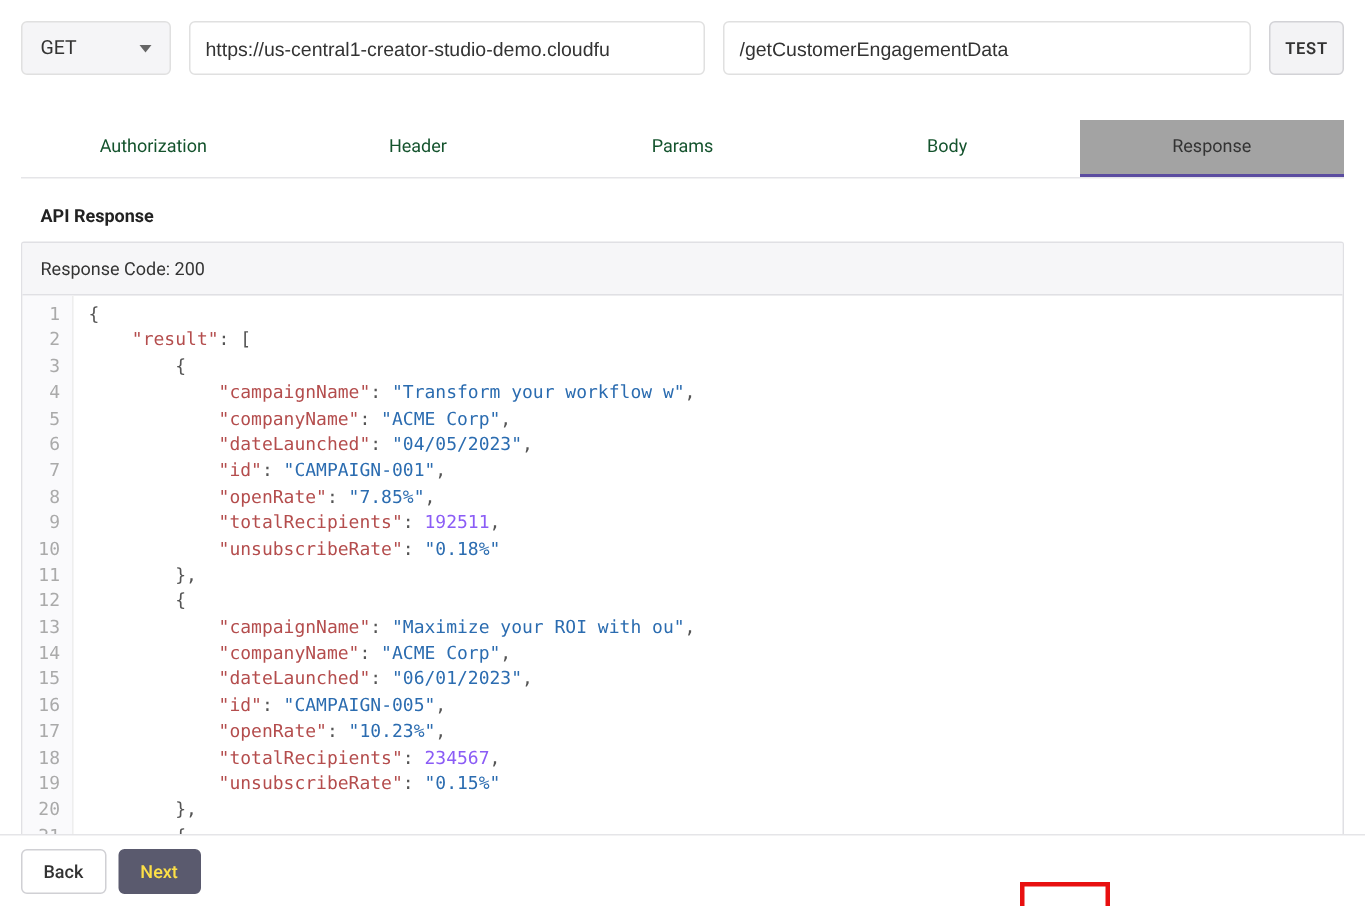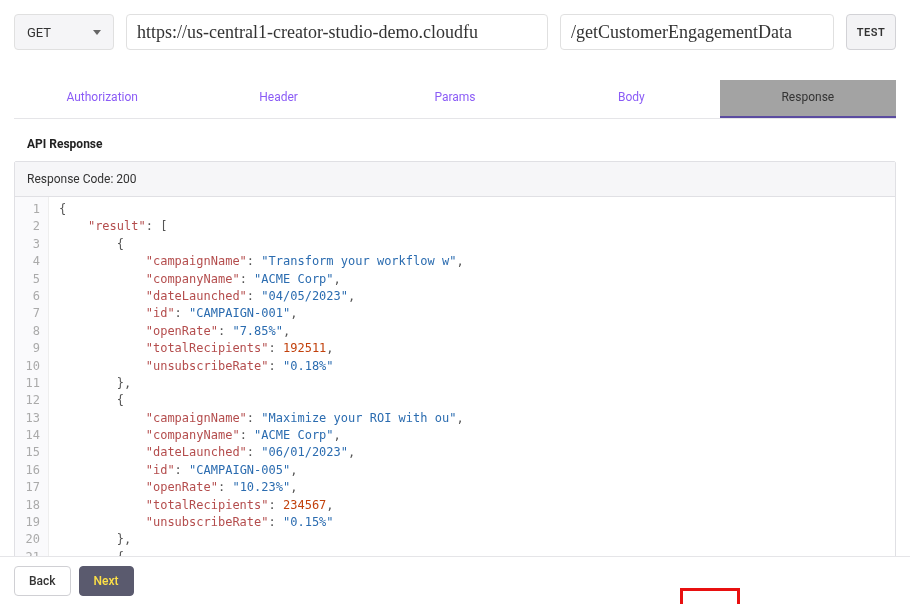--- a/index.html
+++ b/index.html
@@ -39,27 +39,26 @@
     width: 0; height: 0;
     border-left: 4px solid transparent;
     border-right: 4px solid transparent;
     border-top: 5px solid #666;
   }
   .url-input, .path-input {
     height: 36px;
     border: 1px solid #e0e0e0;
     border-radius: 4px;
     padding: 0 10px;
-    font-size: 18px;
-    background: #fff;
-    color: #333;
-    font-family: Liberation Serif, serif;
+    font-size: 13px;
+    background: #fff;
+    color: #333;
   }
   .url-input { flex: 1; }
-  .path-input { width: 274px; }
+  .path-input { width: 352px; }
   .test-button {
     width: 50px;
     height: 36px;
     background: #f3f3f5;
     border: 1px solid #d2d2d6;
     border-radius: 4px;
     font-size: 11px;
     font-weight: 600;
     color: #333;
     letter-spacing: 0.5px;
@@ -68,21 +67,21 @@
   .tabs {
     display: flex;
     border-bottom: 1px solid #e5e5e8;
     margin-bottom: 18px;
   }
   .tab {
     flex: 1;
     text-align: center;
     padding: 10px 0 12px 0;
     font-size: 12px;
-    color: #8b5cf6;
+    color: #14532d;
     cursor: pointer;
   }
   .tab.active {
     background: #a3a3a3;
     border-bottom: 2px solid #5b4ca0;
     color: #333;
   }
   .section-title {
     font-size: 12px;
     font-weight: 700;
@@ -117,21 +116,21 @@
     user-select: none;
     min-width: 34px;
   }
   .code {
     padding: 4px 0 4px 10px;
     white-space: pre;
     overflow: hidden;
   }
   .code .k { color: #b44d4d; }  
   .code .s { color: #2b6cb0; }  
-  .code .n { color: #c2410c; }  
+  .code .n { color: #8b5cf6; }  
   .code .p { color: #555; }     
   .bottom-bar {
     position: absolute;
     bottom: 0; left: 0; right: 0;
     height: 48px;
     border-top: 1px solid #e5e5e8;
     display: flex;
     justify-content: flex-start;
     align-items: center;
     padding: 0 14px;

